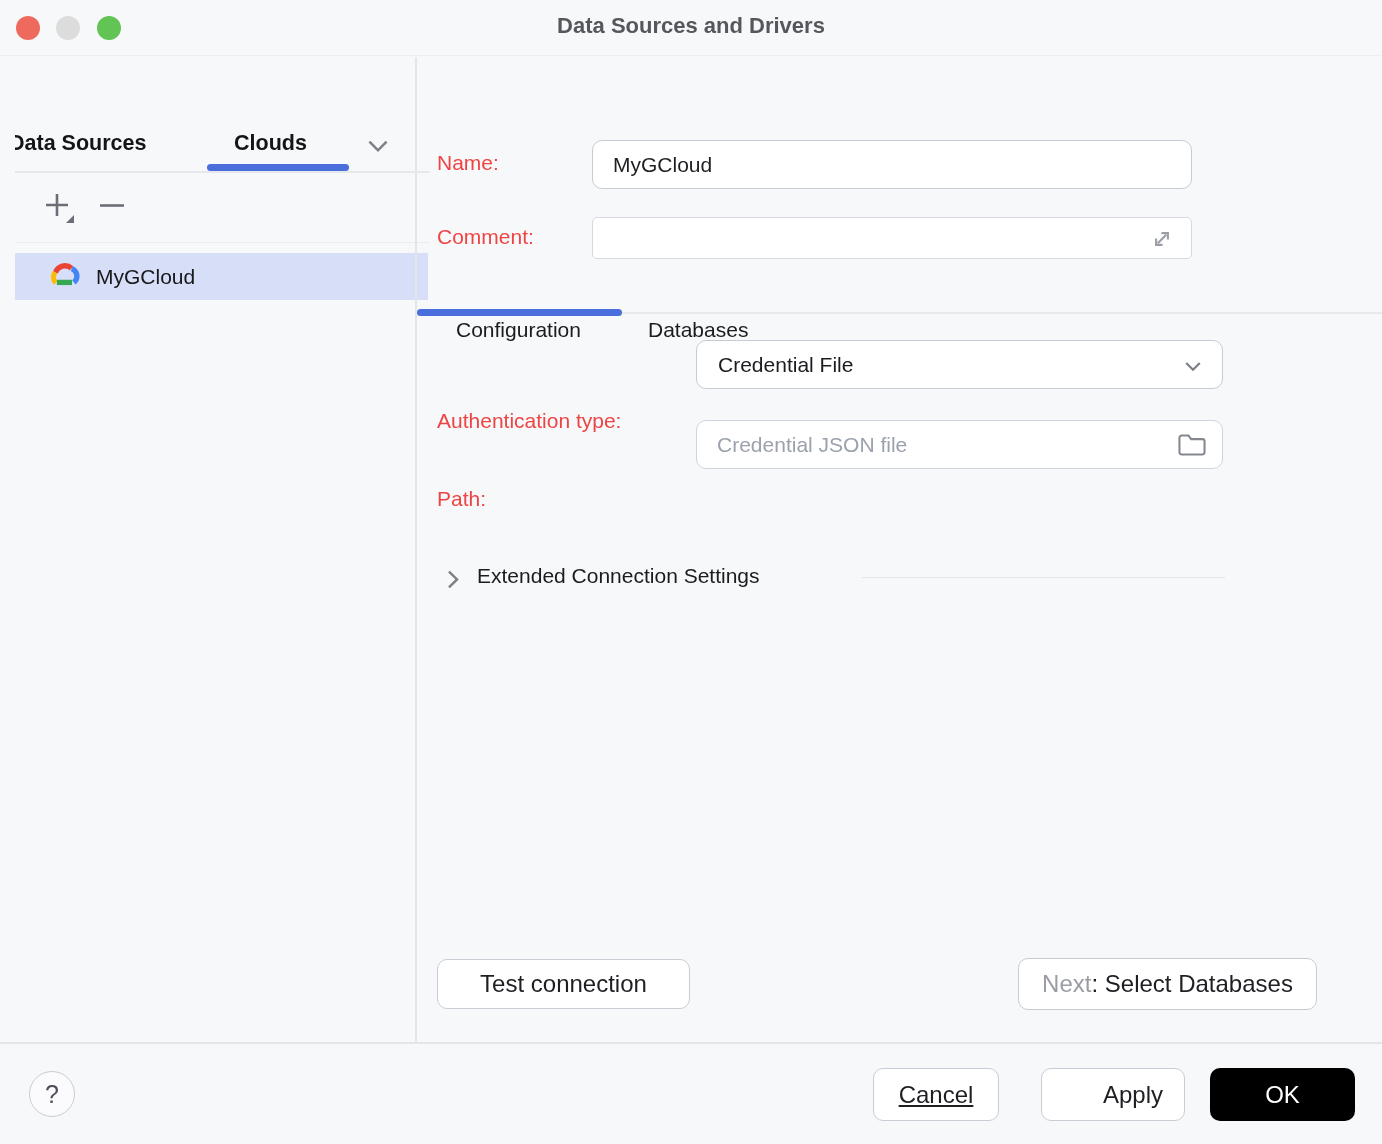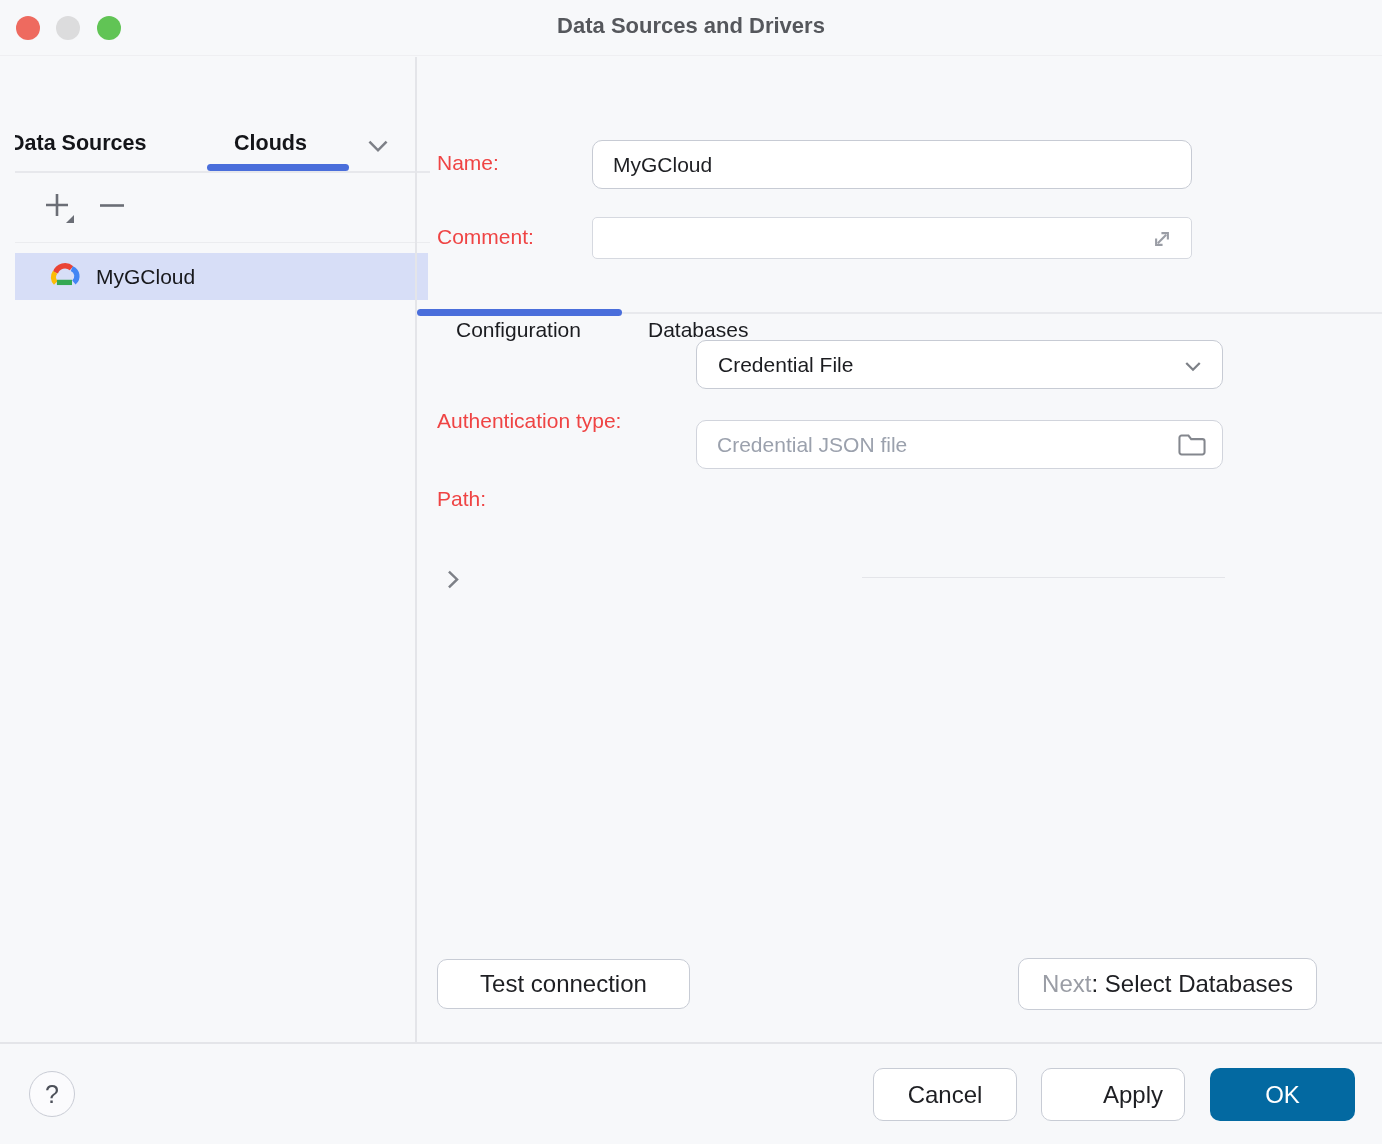--- a/index.html
+++ b/index.html
@@ -65,24 +65,24 @@
     font-family:"Liberation Sans",sans-serif;font-size:24px;color:#1e1f23;
     display:flex;align-items:center;justify-content:center;cursor:pointer;white-space:nowrap;}
   .test-btn{position:absolute;left:21px;top:902px;width:253px;height:50px;}
   .next-btn{position:absolute;left:602px;top:901px;width:299px;height:52px;}
   .next-prefix{color:#9a9da5;}
   
   .footer-divider{position:absolute;left:0;top:1042px;width:1382px;height:1.5px;background:#e4e5e9;}
   .help-btn{position:absolute;left:29px;top:1071px;width:46px;height:46px;border-radius:50%;
     background:#fbfbfd;border:1.5px solid #c9ccd5;display:flex;align-items:center;justify-content:center;
     color:#4c5059;font-size:25px;cursor:pointer;}
-  .cancel-btn{position:absolute;left:873px;top:1068px;width:144px;height:53px;}
+  .cancel-btn{position:absolute;left:873px;top:1068px;width:126px;height:53px;text-decoration:underline;}
   .apply-btn{position:absolute;left:1041px;top:1068px;width:144px;height:53px;padding-left:46px;}
   .ok-btn{position:absolute;left:1210px;top:1068px;width:145px;height:53px;
-    background:#0369a1;border:none;color:#ffffff;font-weight:400;}
+    background:#000000;border:none;color:#ffffff;font-weight:400;}
 </style>
 </head>
 <body>
 
 <div class="window">
 
   <div class="titlebar">
     <span class="traffic t-red"></span>
     <span class="traffic t-gray"></span>
     <span class="traffic t-green"></span>
@@ -162,20 +162,21 @@
       <svg width="30" height="24" viewBox="0 0 22 17">
         <path d="M1.8 3.2 a1.6 1.6 0 0 1 1.6 -1.6 h5 l2 2.6 h8.2 a1.6 1.6 0 0 1 1.6 1.6 v8 a1.6 1.6 0 0 1 -1.6 1.6 h-15.2 a1.6 1.6 0 0 1 -1.6 -1.6 z" fill="none" stroke="#84878e" stroke-width="1.5"></path>
       </svg>
     </span>
 
     <span class="ext-chevron">
       <svg width="24" height="26" viewBox="0 0 14 16">
           <path d="M4.5 3.5 l5 4.8 -5 4.8" fill="none" stroke="#7d8087" stroke-width="1.5"></path>
         </svg>
     </span>
+    <div class="ext-title">Extended Connection Settings</div>
     <div class="ext-divider"></div>
 
     <button class="btn test-btn">Test connection</button>
     <button class="btn next-btn">
         <span class="next-prefix">Next</span>
         <span>: Select Databases</span>
       </button>
   </div>
 
   <div class="footer-divider"></div>

